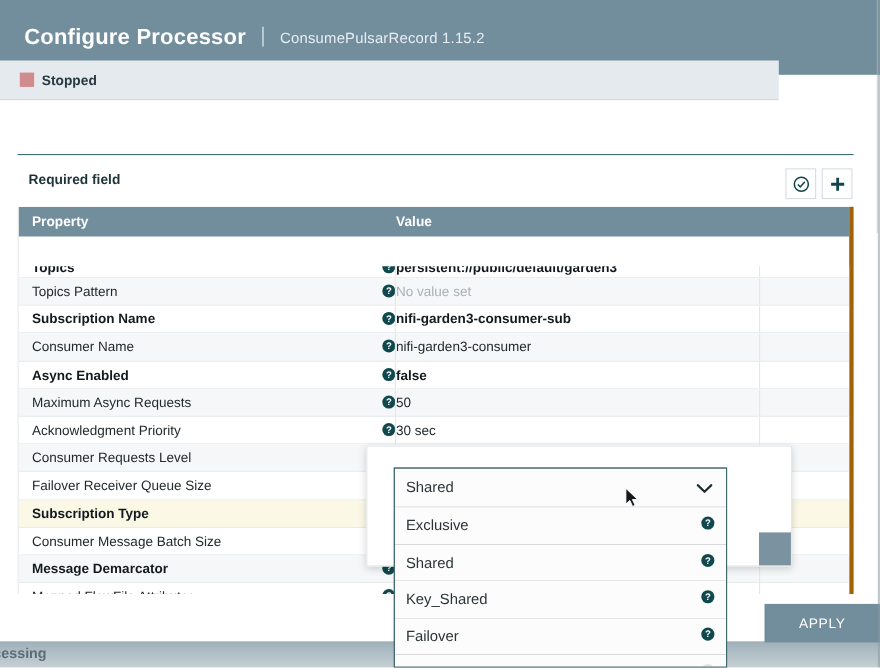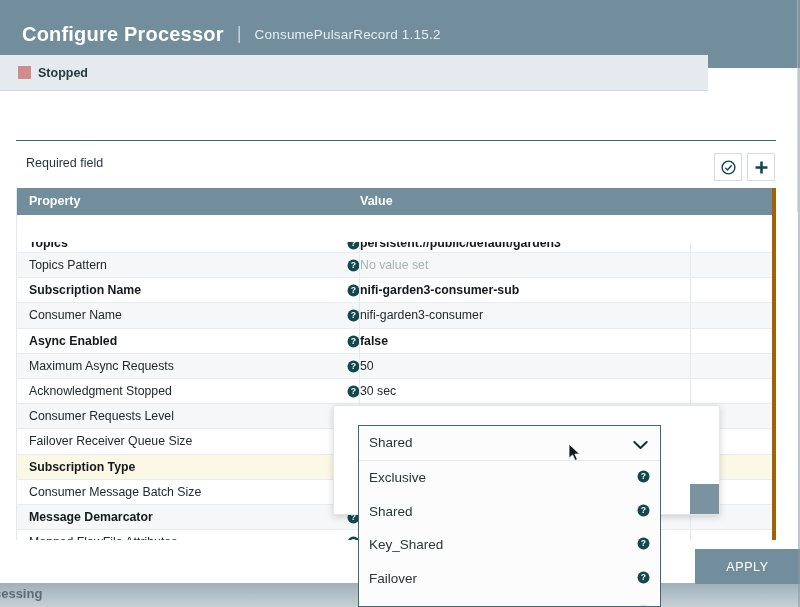--- a/index.html
+++ b/index.html
@@ -57,21 +57,21 @@
   }
   .tabline{
     position:absolute;left:16px;top:140px;width:760px;height:1px;background:#3d6a6e;
   }
 
   
   .reqrow{
     position:absolute;left:0;top:142px;width:800px;height:46px;background:#fff;
   }
   .reqlabel{
-    position:absolute;left:26px;top:14px;color:#1d3338;font-size:12.5px;font-weight:normal;
+    position:absolute;left:26px;top:14px;color:#1d3338;font-size:12.5px;font-weight:bold;
   }
   .iconbtn{
     position:absolute;top:153px;width:28px;height:28px;
     border:1px solid #d5dde1;background:#fff;
     display:flex;align-items:center;justify-content:center;
     box-sizing:border-box;
   }
   .iconbtn svg{display:block;}
 
   
@@ -286,21 +286,21 @@
             <span class="cell-prop">Maximum Async Requests</span>
             <span class="help"><svg width="13" height="13" viewBox="0 0 24 24">
                 <circle cx="12" cy="12" r="11" fill="#10484d"></circle>
                 <text x="12" y="17.4" font-size="16" font-family="Liberation Sans, sans-serif" font-weight="bold" fill="#ffffff" text-anchor="middle">?</text>
               </svg></span>
             <span class="cell-val">50</span>
             <span class="vdiv a"></span>
             <span class="vdiv b"></span>
           </div>
           <div class="row">
-            <span class="cell-prop">Acknowledgment Stopped</span>
+            <span class="cell-prop">Acknowledgment Priority</span>
             <span class="help"><svg width="13" height="13" viewBox="0 0 24 24">
                 <circle cx="12" cy="12" r="11" fill="#10484d"></circle>
                 <text x="12" y="17.4" font-size="16" font-family="Liberation Sans, sans-serif" font-weight="bold" fill="#ffffff" text-anchor="middle">?</text>
               </svg></span>
             <span class="cell-val">30 sec</span>
             <span class="vdiv a"></span>
             <span class="vdiv b"></span>
           </div>
           <div class="row alt">
             <span class="cell-prop">Consumer Requests Level</span>

